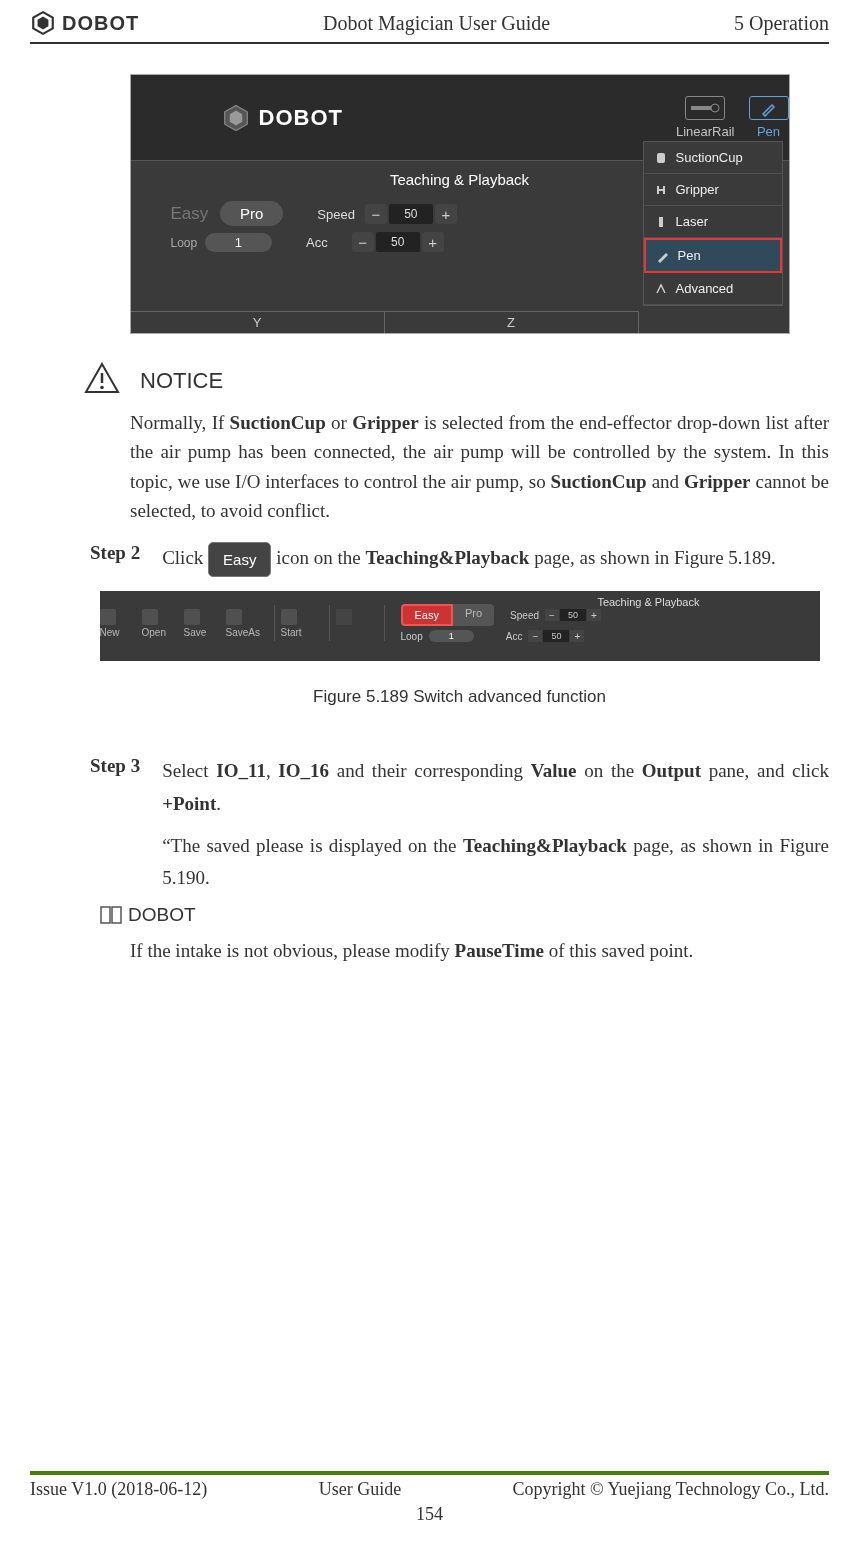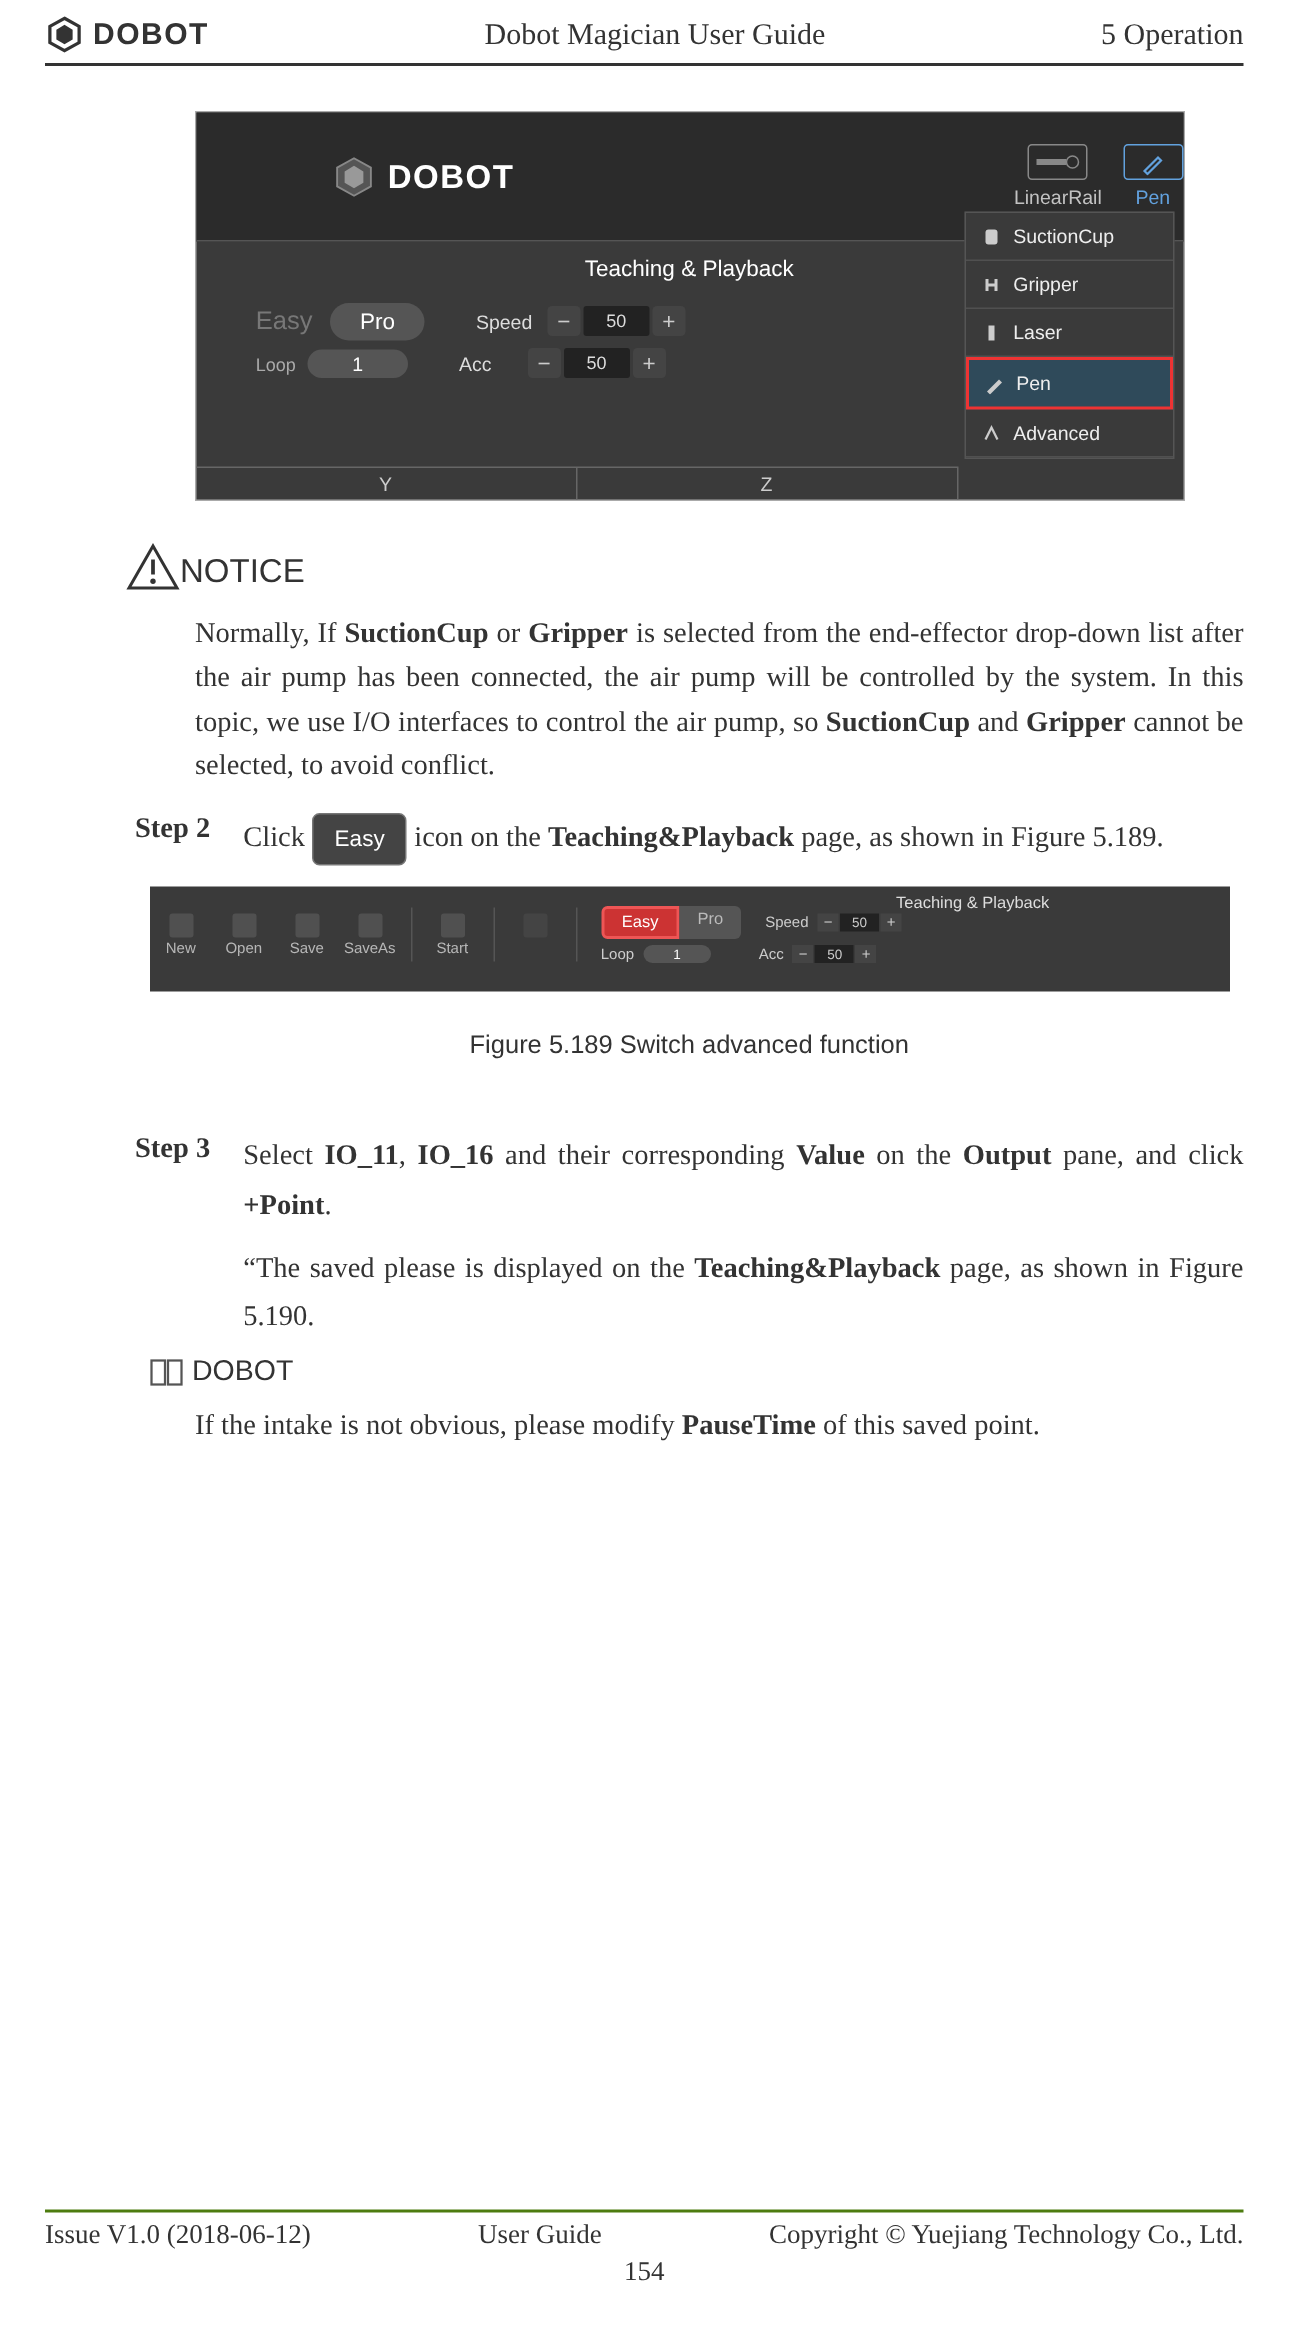--- a/index.html
+++ b/index.html
@@ -33,52 +33,52 @@
   .stepval { width: 44px; height: 20px; background: #222; color: #ddd; display: flex; align-items: center; justify-content: center; font-size: 12px; border-radius: 2px; }
   .axisrow { position: absolute; bottom: 0; left: 0; right: 150px; height: 22px; border-top: 1px solid #666; display: flex; }
   .axisrow div { flex: 1; text-align: center; border-right: 1px solid #666; line-height: 22px; color: #ccc; }
   .dropdown { position: absolute; right: 6px; top: 66px; width: 140px; background: #3a3a3a; border: 1px solid #555; }
   .dd-item { display: flex; align-items: center; gap: 8px; padding: 8px 10px; border-bottom: 1px solid #505050; color: #eee; font-size: 13px; }
   .dd-item.sel { border: 2px solid #e33; background: #2f4a5a; }
   .dd-icon { width: 14px; height: 14px; display: inline-block; }
 
   .caption { text-align: center; font-family: Arial, sans-serif; font-size: 17px; margin-bottom: 48px; }
 
-  .notice-row { display: flex; align-items: flex-end; gap: 0; margin-left: -6px; margin-bottom: 14px; }
+  .notice-row { display: flex; align-items: flex-end; gap: 20px; margin-left: -6px; margin-bottom: 14px; }
   .notice-icon { width: 36px; height: 32px; }
   .notice-label { font-family: Arial, sans-serif; font-size: 22px; }
   .para { font-size: 19px; line-height: 1.55; text-align: justify; margin: 0 0 16px 40px; }
   .step-row { display: flex; gap: 22px; margin-top: 10px; }
   .step-label { font-weight: 700; font-size: 19px; white-space: nowrap; }
   .step-body { font-size: 19px; line-height: 1.7; text-align: justify; flex: 1; }
   .inline-btn { display: inline-flex; vertical-align: middle; background: #444; color: #fff; border-radius: 5px; padding: 4px 14px; font-family: Arial, sans-serif; font-size: 15px; border: 1px solid #777; }
 
   
   .shot2 { width: 720px; height: 70px; background: #3a3a3a; margin: 14px auto 26px; position: relative; color: #ccc; font-family: Arial, sans-serif; font-size: 10px; }
   .shot2 .tb { text-align: center; font-size: 11px; padding: 3px 0; color: #ddd; }
   .shot2 .row { display: flex; align-items: center; height: 48px; }
-  .shot2 .fbtn { display: flex; flex-direction: column; align-items: center; gap: 2px; width: 42px; opacity: 0.85; }
+  .shot2 .fbtn { display: flex; flex-direction: column; gap: 2px; width: 42px; opacity: 0.85; }
   .shot2 .fbtn .sq { width: 16px; height: 16px; background: #555; border-radius: 2px; }
   .shot2 .sep { width: 1px; height: 36px; background: #555; margin: 0 6px; }
   .easypro { display: flex; gap: 0; }
   .ep { padding: 3px 12px; font-size: 11px; }
   .ep.easy2 { background: #c33; color: #fff; border-radius: 4px 0 0 4px; border: 2px solid #e55; }
   .ep.pro2 { background: #555; color: #bbb; border-radius: 0 4px 4px 0; }
   .mini { display: flex; align-items: center; gap: 6px; font-size: 10px; }
   .mstep { display: flex; align-items: center; gap: 1px; }
   .mstep .sb { width: 14px; height: 12px; background: #444; display: flex; align-items: center; justify-content: center; font-size: 10px; }
   .mstep .sv { width: 26px; height: 12px; background: #222; display: flex; align-items: center; justify-content: center; font-size: 9px; }
 
   .note-row { display: flex; align-items: center; gap: 6px; margin: 10px 0 10px 10px; font-family: Arial, sans-serif; font-size: 19px; }
   .note-icon { width: 22px; height: 18px; }
 
   .pnum { font-size: 18px; display:block; text-align:center; padding-top:4px;}
 
   .ftr { position: absolute; bottom: 34px; left: 30px; right: 30px; }
-  .ftr-line { border-top: 2px solid #4d7c0f; display: flex; justify-content: space-between; font-size: 18px; padding-top: 4px; }
+  .ftr-line { border-top: 4px solid #4d7c0f; display: flex; justify-content: space-between; font-size: 18px; padding-top: 4px; }
 </style>
 </head>
 <body>
 
 <div class="page">
   <div class="hdr">
     <div class="logo">
       <svg class="logo-mark" viewBox="0 0 24 24">
           <polygon points="12,2 21,7 21,17 12,22 3,17 3,7" fill="none" stroke="#333" stroke-width="2"></polygon>
           <polygon points="12,6 17,9 17,15 12,18 7,15 7,9" fill="#333"></polygon>

